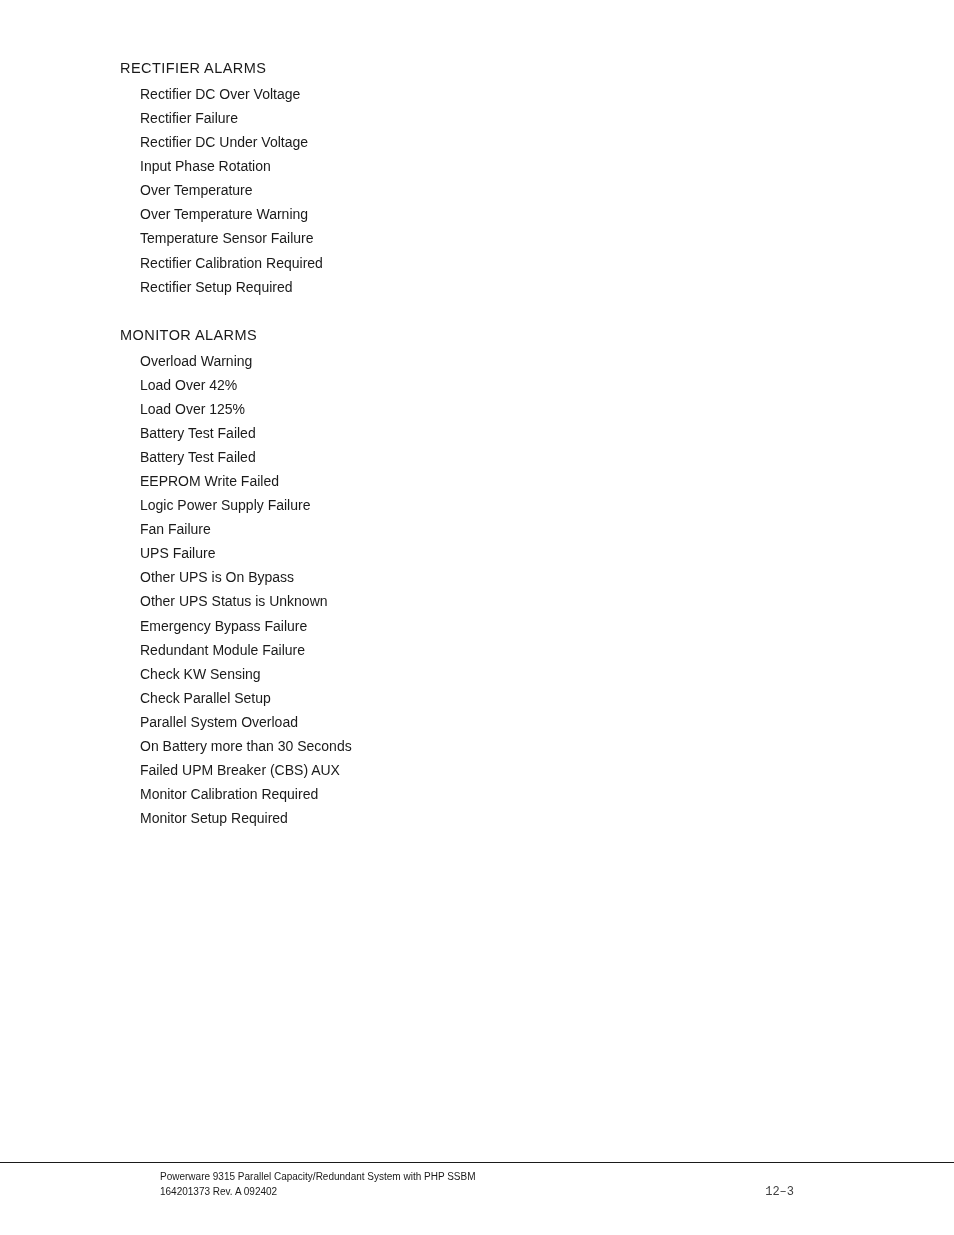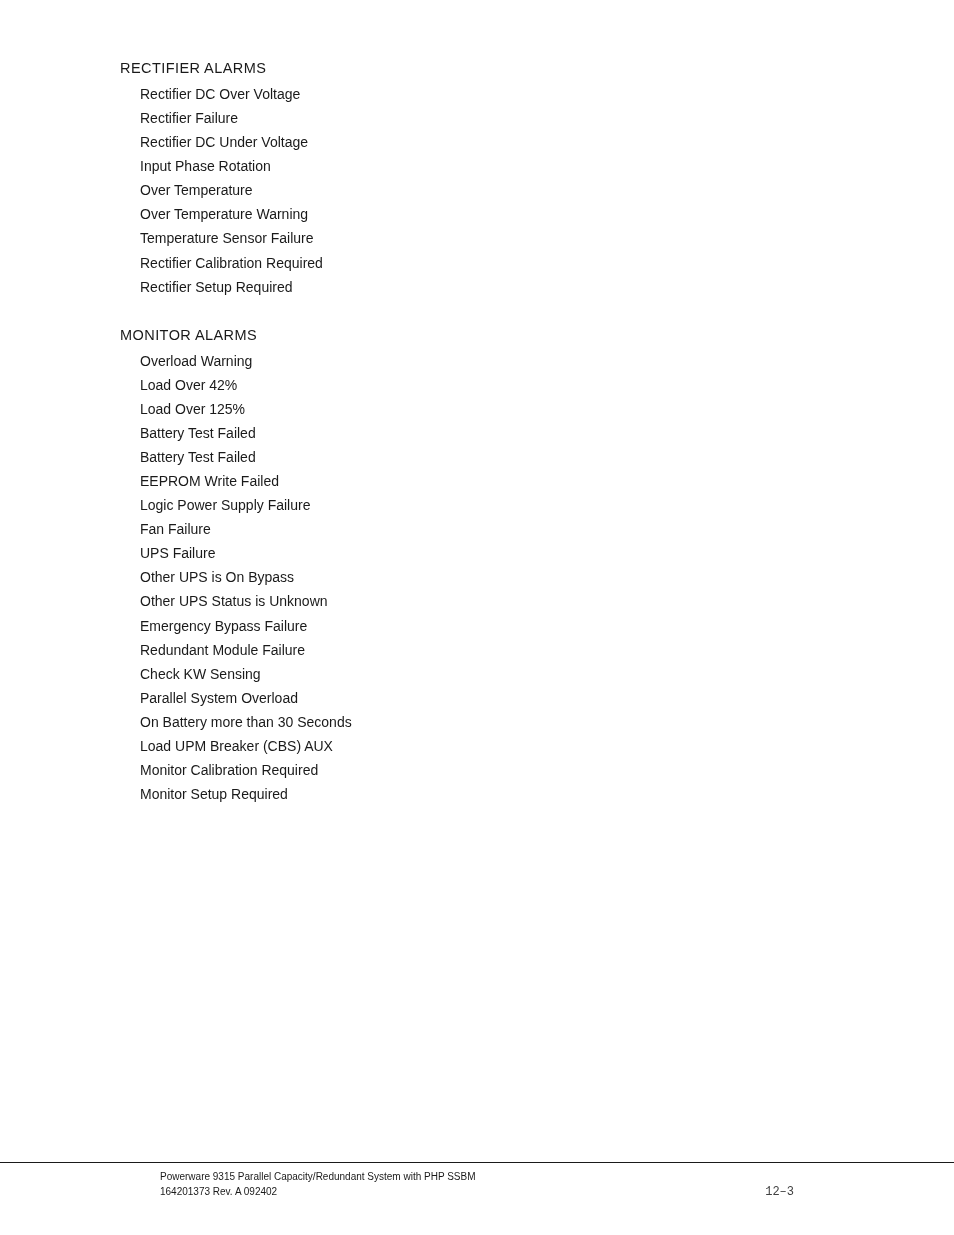--- a/index.html
+++ b/index.html
@@ -102,23 +102,24 @@
         <div class="item">Battery Test Failed</div>
         <div class="item">EEPROM  Write Failed</div>
         <div class="item">Logic Power Supply Failure</div>
         <div class="item">Fan Failure</div>
         <div class="item">UPS Failure</div>
         <div class="item">Other UPS is On Bypass</div>
         <div class="item">Other UPS Status is Unknown</div>
         <div class="item">Emergency Bypass Failure</div>
         <div class="item">Redundant Module Failure</div>
         <div class="item">Check KW Sensing</div>
+        <div class="item">Check Parallel Setup</div>
         <div class="item">Parallel System Overload</div>
         <div class="item">On Battery more than 30 Seconds</div>
-        <div class="item">Load  UPM Breaker (CBS) AUX</div>
+        <div class="item">Failed  UPM Breaker (CBS) AUX</div>
         <div class="item">Monitor Calibration Required</div>
         <div class="item">Monitor Setup Required</div>
       </div>
     </div>
   </div>
 
 <footer class="page-footer">
   <div class="footer-left">
     <div>Powerware 9315 Parallel Capacity/Redundant System with PHP SSBM</div>
     <div>164201373  Rev. A    092402</div>

